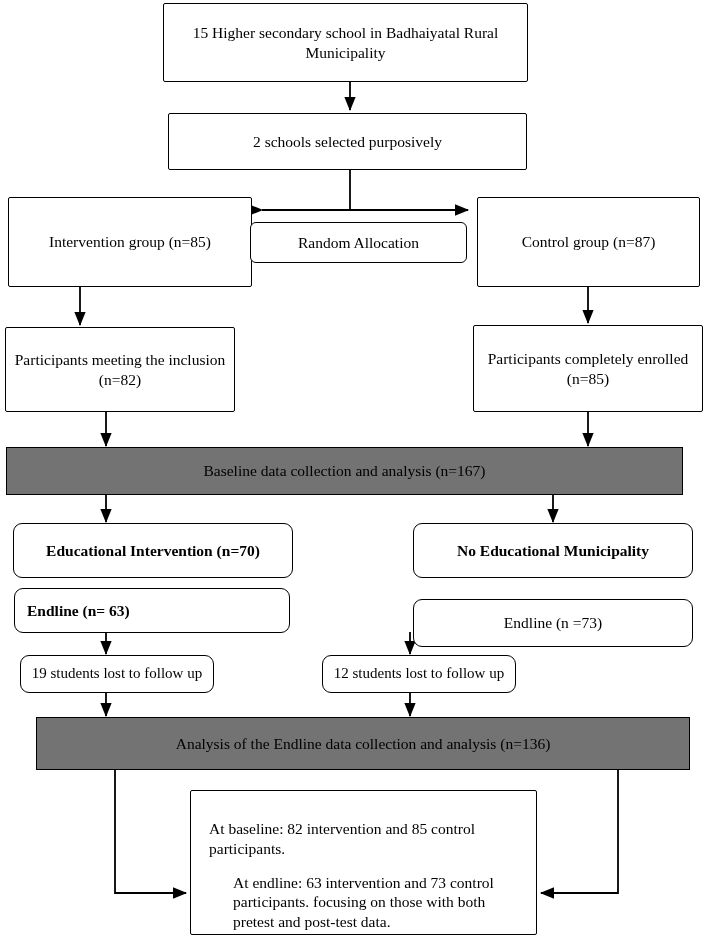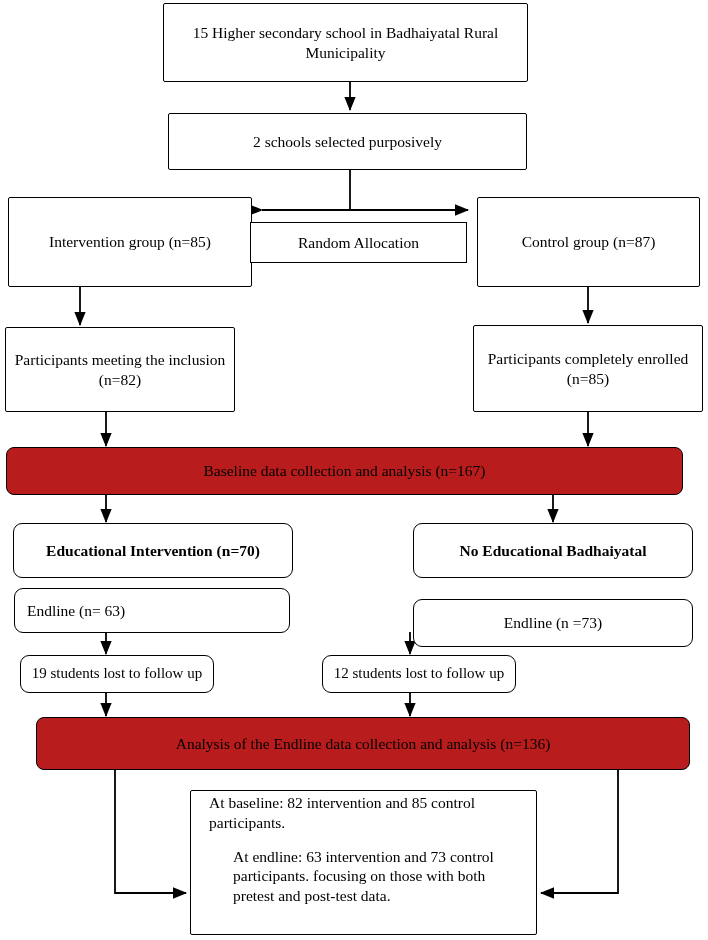--- a/index.html
+++ b/index.html
@@ -31,31 +31,32 @@
     display: flex;
     align-items: center;
     justify-content: center;
     text-align: center;
     color: #000000;
     line-height: 1.28;
     padding: 2px 6px;
   }
   .rounded  { border-radius: 2px; }
   .rounded-sm { border-radius: 9px; }
-  .sharp    { border-radius: 0; }
+  .sharp    { border-radius: 6px; }
   .gray {
-    background: #b91c1c;
+    background: #737373;
     border: 1.4px solid #000000;
-    border-radius: 8px;
+    border-radius: 0;
   }
   .bold { font-weight: bold; }
   .left-align {
     justify-content: flex-start;
     text-align: left;
     padding-left: 12px;
+    font-weight: bold;
   }
   .block-text {
     display: block;
     text-align: left;
     width: 100%;
   }
   .para { margin: 0 0 14px 0; }
   .para:last-child { margin-bottom: 0; }
 
   
@@ -138,21 +139,21 @@
 
   <div class="node gray fs16" style="left:6px; top:447px; width:677px; height:48px;">
     <span>Baseline data collection and analysis (n=167)</span>
   </div>
 
   <div class="node rounded-sm fs16 bold" style="left:13px; top:523px; width:280px; height:55px;">
     <span>Educational Intervention (n=70)</span>
   </div>
 
   <div class="node rounded-sm fs16 bold" style="left:413px; top:523px; width:280px; height:55px;">
-    <span>No Educational Badhaiyatal</span>
+    <span>No Educational Municipality</span>
   </div>
 
   <div class="node rounded-sm fs16 left-align" style="left:14px; top:588px; width:276px; height:45px;">
     <span>Endline (n= 63)</span>
   </div>
 
   <div class="node rounded-sm fs16" style="left:413px; top:585px; width:280px; height:48px;margin-top:14px;">
     <span>Endline (n =73)</span>
   </div>
 
@@ -161,20 +162,20 @@
   </div>
 
   <div class="node rounded-sm fs15" style="left:322px; top:655px; width:194px; height:38px;">
     <span>12 students lost to follow up</span>
   </div>
 
   <div class="node gray fs16" style="left:36px; top:717px; width:654px; height:53px;">
     <span>Analysis of the Endline data collection and analysis (n=136)</span>
   </div>
 
-  <div class="node rounded fs16" style="left:190px; top:790px; width:347px; height:145px; align-items:flex-start; justify-content:flex-start; padding-left:18px; padding-right:14px;">
+  <div class="node rounded fs16" style="left:190px; top:790px; width:347px; height:145px; align-items:flex-end; justify-content:flex-start; padding-left:18px; padding-right:14px;">
     <span class="block-text">
       <span class="para" style="display:block;">At baseline: 82 intervention and 85 control participants.</span>
       <span class="para" style="display:block;margin-left:24px;">At endline: 63 intervention and 73 control participants. focusing on those with both pretest and post-test data.</span>
     </span>
   </div>
 
 </div>
 
 </body></html>

